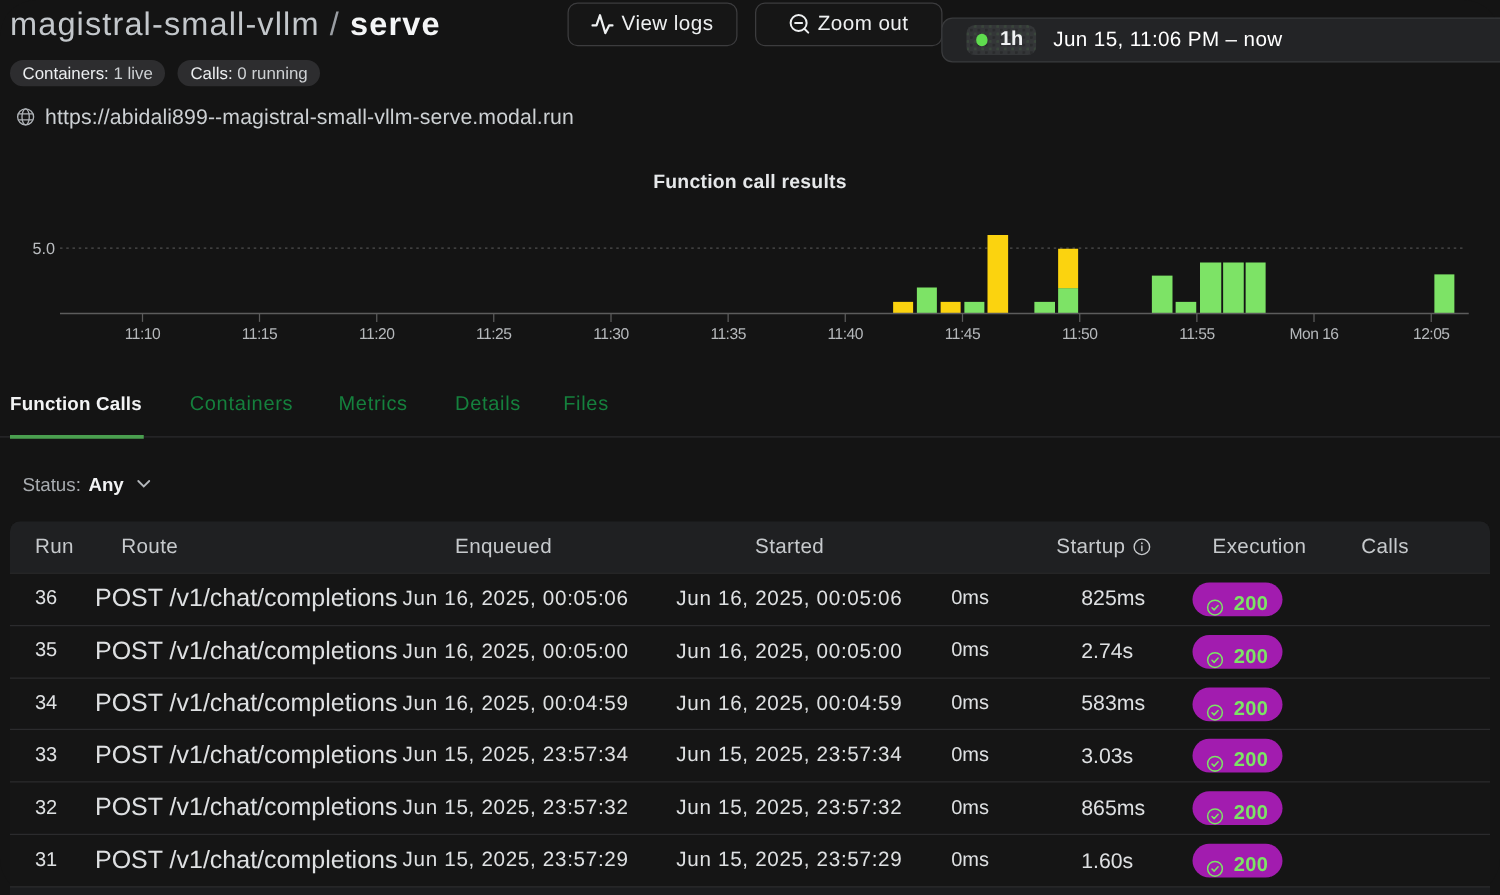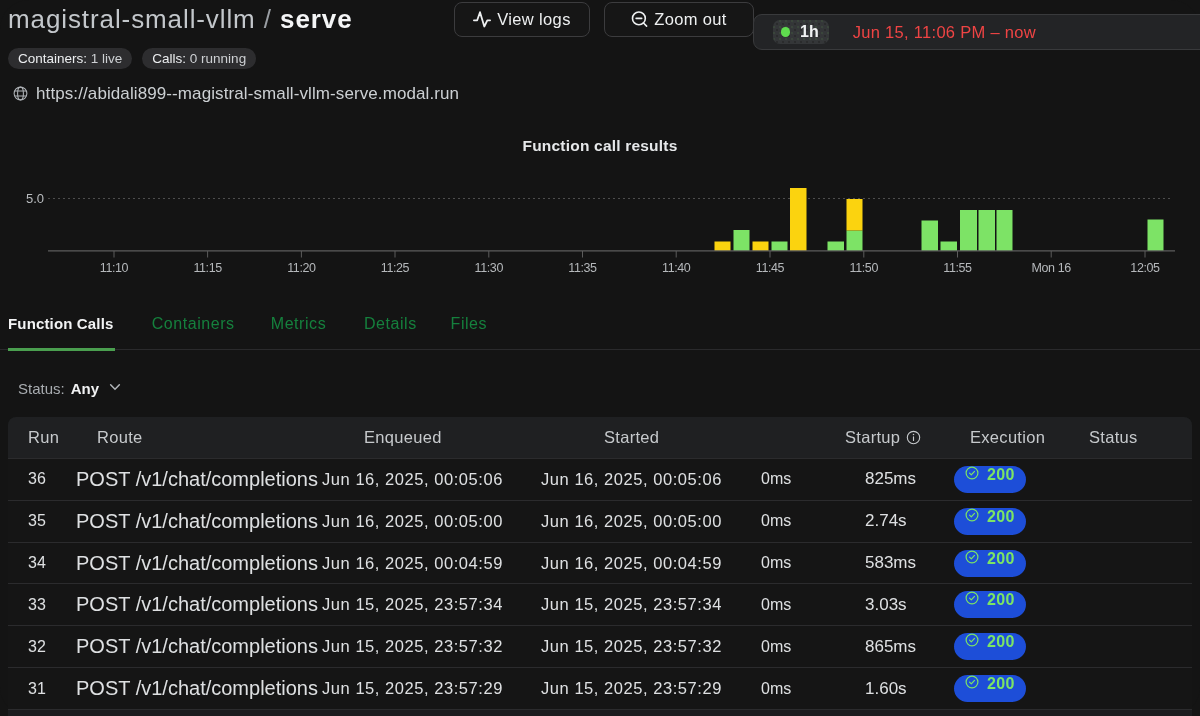--- a/index.html
+++ b/index.html
@@ -31,21 +31,21 @@
   .tab.active { color:#f2f3f4; font-weight:700; font-size:15px; letter-spacing:0.15px; }
 
   
   .tbl { left:8px; top:417px; width:1184px; height:299px; border-radius:8px 8px 0 0; overflow:hidden; background:#151515; }
   .thead { height:41px; background:#1f2022; display:grid; grid-template-columns:48px 246px 219px 220px 104px 89px auto; align-items:center; padding-left:20px; font-size:16.5px; letter-spacing:0.3px; color:#c6c9cc;gap:21px; }
   .trow { height:41.83px; display:grid; grid-template-columns:48px 246px 219px 220px 104px 89px auto; align-items:center; padding-left:20px; font-size:16px; color:#dee0e2; border-top:1px solid #2b2b2d; }
   .trow:first-of-type { border-top:none; }
   .trow > div:nth-child(2) { font-size:20px; }
   .trow > div:nth-child(6) { font-size:17px; }
   .trow > div:nth-child(3), .trow > div:nth-child(4) { font-size:16.5px; letter-spacing:0.55px; }
-  .pill200 { width:72px; height:27px; border-radius:14px; background:#1d4ed8; display:flex; align-items:flex-start; padding-left:11px; gap:8px; color:#7ce465; font-weight:700; font-size:16px; letter-spacing:0.3px; }
+  .pill200 { width:72px; height:27px; border-radius:14px; background:#a21caf; display:flex; align-items:flex-end; padding-left:11px; gap:8px; color:#7ce465; font-weight:700; font-size:16px; letter-spacing:0.3px; }
 </style>
 </head>
 <body>
 <div id="page">
 
   <div class="abs title">magistral-small-vllm <span class="slash">/</span> <span class="app">serve</span></div>
 
   <div class="abs" style="left:8px; top:48px; display:flex; gap:10px;">
     <span class="badge"><b>Containers:</b> 1 live</span>
     <span class="badge"><b>Calls:</b> 0 running</span>
@@ -69,21 +69,21 @@
   <div class="abs btn" style="left:604px; top:2px; width:150px;">
     <svg width="17" height="17" viewBox="0 0 17 17" fill="none" stroke="#eef0f1" stroke-width="1.6" stroke-linecap="round">
         <circle cx="7.9" cy="7.4" r="6.4"></circle>
         <path d="M12.5 12 L15.6 15.1"></path>
         <path d="M5.1 7.4 h5.6"></path>
       </svg>
     <span>Zoom out</span>
   </div>
   <div class="abs datesel" style="left:753px; top:14px; width:533px;">
     <span class="pill1h" style="margin-left:18.5px;"><span class="dot"></span>1h</span>
-    <span style="font-size:16.5px; letter-spacing:0.3px; color:#ef4444; margin-left:24px;">Jun 15, 11:06 PM – now</span>
+    <span style="font-size:16.5px; letter-spacing:0.3px; color:#ffffff; margin-left:14px;">Jun 15, 11:06 PM – now</span>
     <svg style="position:absolute; right:23px;" width="17" height="17" viewBox="0 0 17 17" fill="none" stroke="#a6abaf" stroke-width="1.5" stroke-linecap="round">
         <path d="M1.8 5.6 L8.5 12.2 L15.2 5.6"></path>
       </svg>
   </div>
 
   <div class="abs" style="left:0; top:137px; width:1200px; text-align:center; font-size:15.5px; letter-spacing:0.2px; font-weight:700; color:#e6e8ea;">Function call results</div>
 
   <svg class="abs" style="left:0; top:160px;" width="1200" height="120" viewBox="0 0 1200 120">
     <text x="44" y="43" text-anchor="end" font-size="13" fill="#b9bcbf">5.0</text>
     <line x1="48" y1="38.5" x2="1173" y2="38.5" stroke="#4e4e4e" stroke-width="1" stroke-dasharray="2 3"></line>
@@ -156,21 +156,21 @@
         <div>Enqueued</div>
         <div>Started</div>
       <div style="display:flex; align-items:center; gap:6px;">Startup
         <svg width="15" height="15" viewBox="0 0 16 16" fill="none" stroke="#c6c9cc" stroke-width="1.2">
             <circle cx="8" cy="8" r="6.6"></circle>
             <path d="M8 7.2 V11.2" stroke-linecap="round"></path>
             <circle cx="8" cy="4.9" r="0.8" fill="#c6c9cc" stroke="none"></circle>
           </svg>
       </div>
       <div>Execution</div>
-      <div style="margin-left:9px;">Status</div>
+      <div style="margin-left:9px;">Calls</div>
     </div>
     <div class="trow">
         <div>36</div>
         <div>POST /v1/chat/completions</div>
         <div>Jun 16, 2025, 00:05:06</div>
         <div>Jun 16, 2025, 00:05:06</div>
         <div>0ms</div>
         <div>825ms</div>
         <div>
           <span class="pill200"><svg width="14" height="14" viewBox="0 0 14 14" fill="none" stroke="#7ce465" stroke-width="1.2">

